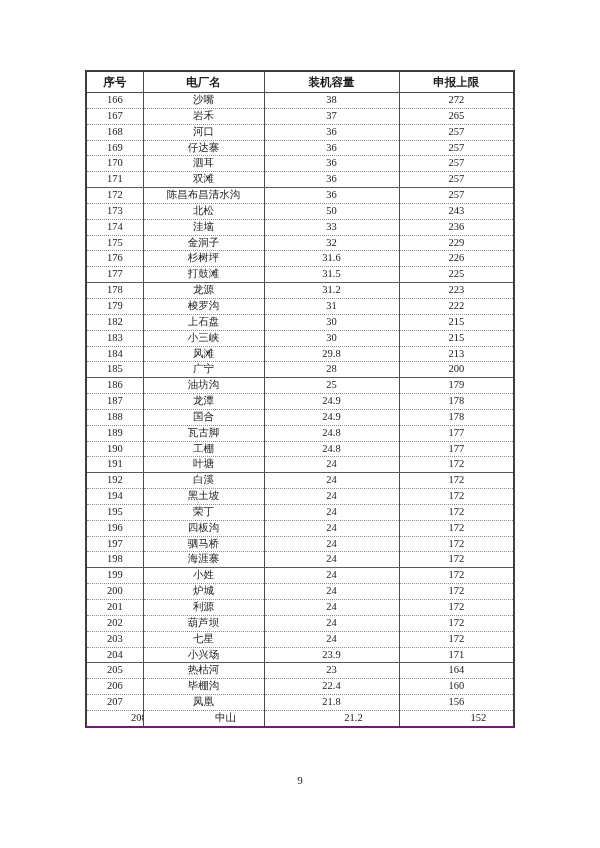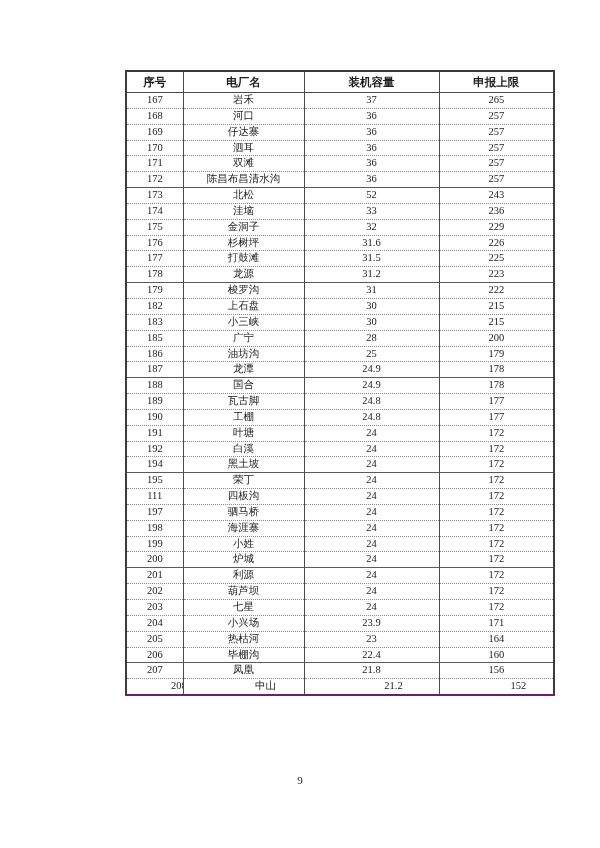--- a/index.html
+++ b/index.html
@@ -17,21 +17,20 @@
     overflow: hidden;
   }
   .doc-table {
     position: absolute;
     left: 85px;
     top: 70px;
     width: 428px;
     border-collapse: collapse;
     table-layout: fixed;
     border: 2px solid #3c3c3c;
-    margin-left: 40px;
   }
   .doc-table col.c-no    { width: 57px; }
   .doc-table col.c-name  { width: 121px; }
   .doc-table col.c-cap   { width: 135px; }
   .doc-table col.c-limit { width: 115px; }
   .doc-table th, .doc-table td {
     border-left: 1px solid #4a4a4a;
     border-right: 1px solid #4a4a4a;
     border-top: 1px dotted #8a8a8a;
     border-bottom: 1px dotted #8a8a8a;
@@ -86,20 +85,26 @@
     <thead>
       <tr>
           <th>序号</th>
           <th>电厂名</th>
           <th>装机容量</th>
           <th>申报上限</th>
         </tr>
     </thead>
     <tbody>
         <tr>
+          <td>166</td>
+          <td>沙嘴</td>
+          <td>38</td>
+          <td>272</td>
+        </tr>
+        <tr>
           <td>167</td>
           <td>岩禾</td>
           <td>37</td>
           <td>265</td>
         </tr>
         <tr>
           <td>168</td>
           <td>河口</td>
           <td>36</td>
           <td>257</td>
@@ -124,21 +129,21 @@
         </tr>
         <tr>
           <td>172</td>
           <td>陈昌布昌清水沟</td>
           <td>36</td>
           <td>257</td>
         </tr>
         <tr>
           <td>173</td>
           <td>北松</td>
-          <td>52</td>
+          <td>50</td>
           <td>243</td>
         </tr>
         <tr>
           <td>174</td>
           <td>洼垴</td>
           <td>33</td>
           <td>236</td>
         </tr>
         <tr>
           <td>175</td>
@@ -176,20 +181,26 @@
           <td>30</td>
           <td>215</td>
         </tr>
         <tr>
           <td>183</td>
           <td>小三峡</td>
           <td>30</td>
           <td>215</td>
         </tr>
         <tr>
+          <td>184</td>
+          <td>风滩</td>
+          <td>29.8</td>
+          <td>213</td>
+        </tr>
+        <tr>
           <td>185</td>
           <td>广宁</td>
           <td>28</td>
           <td>200</td>
         </tr>
         <tr>
           <td>186</td>
           <td>油坊沟</td>
           <td>25</td>
           <td>179</td>
@@ -236,21 +247,21 @@
           <td>24</td>
           <td>172</td>
         </tr>
         <tr>
           <td>195</td>
           <td>荣丁</td>
           <td>24</td>
           <td>172</td>
         </tr>
         <tr>
-          <td>111</td>
+          <td>196</td>
           <td>四板沟</td>
           <td>24</td>
           <td>172</td>
         </tr>
         <tr>
           <td>197</td>
           <td>驷马桥</td>
           <td>24</td>
           <td>172</td>
         </tr>

